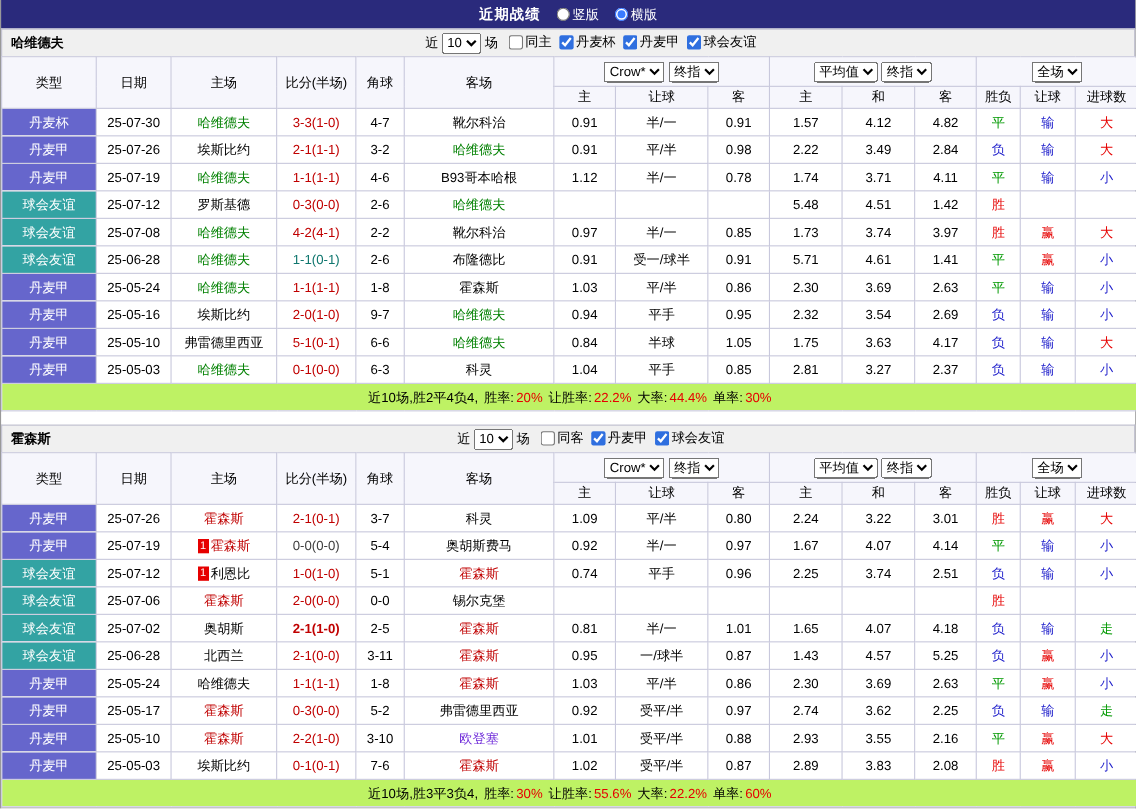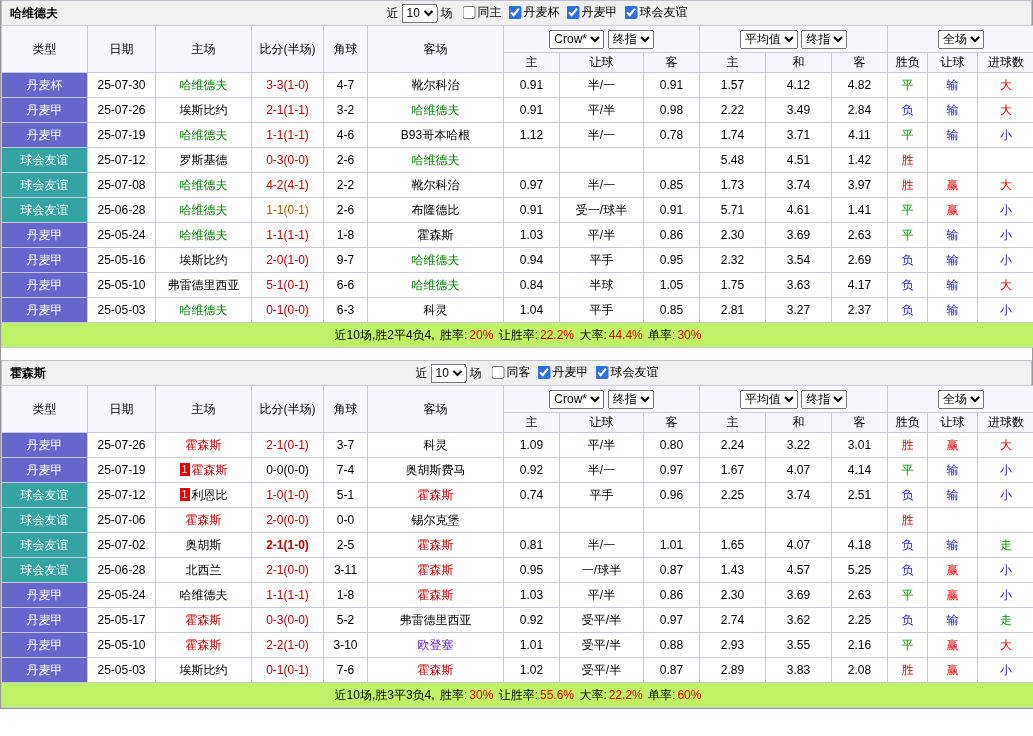--- a/index.html
+++ b/index.html
@@ -26,20 +26,31 @@
   tfoot td { height:25px; background:#bef264; }
   td.type-cell { color:#fff; }
   .card-badge { display:inline-block; min-width:10px; height:13px; line-height:13px; font-size:10px; color:#fff; padding:0 1px; margin-right:2px; vertical-align:1px; }
   .summary { text-align:center; }
   .summary span { margin:0 1px; }
 </style>
 </head>
 <body>
 
 <div class="page">
+  <div class="titlebar">
+    <span class="title">近期战绩</span>
+    <label>
+      <input type="radio" name="layout" style="">
+      <span>竖版</span>
+    </label>
+    <label>
+      <input type="radio" name="layout" checked="" style="">
+      <span>横版</span>
+    </label>
+  </div>
   <div id="sections-host">
   <div class="section">
     <div class="teambar">
       <span class="team-name">哈维德夫</span>
       <div class="filters">
         <span>近</span>
         <select><option>10</option></select>
         <span>场</span>
         <span class="checkbox-group"><label>
                 <input type="checkbox" style="">
@@ -189,21 +200,21 @@
               <td>3.74</td>
               <td>3.97</td>
               <td style="color: rgb(230, 0, 0);">胜</td>
               <td style="color: rgb(230, 0, 0);">赢</td>
               <td style="color: rgb(230, 0, 0);">大</td>
             </tr>
             <tr>
               <td class="type-cell" style="background-color: rgb(51, 163, 163); color: rgb(255, 255, 255);">球会友谊</td>
               <td>25-06-28</td>
               <td><span style="color: rgb(0, 128, 0);">哈维德夫</span></td>
-              <td style="color: #a16207;">1-1(0-1)</td>
+              <td style="color: #0f766e;">1-1(0-1)</td>
               <td>2-6</td>
               <td><span style="color: rgb(0, 0, 0);">布隆德比</span></td>
               <td>0.91</td>
               <td>受一/球半</td>
               <td>0.91</td>
               <td>5.71</td>
               <td>4.61</td>
               <td>1.41</td>
               <td style="color: rgb(0, 153, 0);">平</td>
               <td style="color: rgb(230, 0, 0);">赢</td>
@@ -370,22 +381,22 @@
               <td>3.22</td>
               <td>3.01</td>
               <td style="color: rgb(230, 0, 0);">胜</td>
               <td style="color: rgb(230, 0, 0);">赢</td>
               <td style="color: rgb(230, 0, 0);">大</td>
             </tr>
             <tr>
               <td class="type-cell" style="background-color: rgb(102, 102, 204); color: rgb(255, 255, 255);">丹麦甲</td>
               <td>25-07-19</td>
               <td><span class="card-badge" style="background-color: rgb(230, 0, 0);">1</span><span style="color: rgb(192, 0, 0);">霍森斯</span></td>
-              <td style="color: #000000;">0-0(0-0)</td>
-              <td>7-4</td>
+              <td style="color: #404040;">0-0(0-0)</td>
+              <td>5-4</td>
               <td><span style="color: rgb(0, 0, 0);">奥胡斯费马</span></td>
               <td>0.92</td>
               <td>半/一</td>
               <td>0.97</td>
               <td>1.67</td>
               <td>4.07</td>
               <td>4.14</td>
               <td style="color: rgb(0, 153, 0);">平</td>
               <td style="color: rgb(34, 34, 204);">输</td>
               <td style="color: rgb(34, 34, 204);">小</td>

